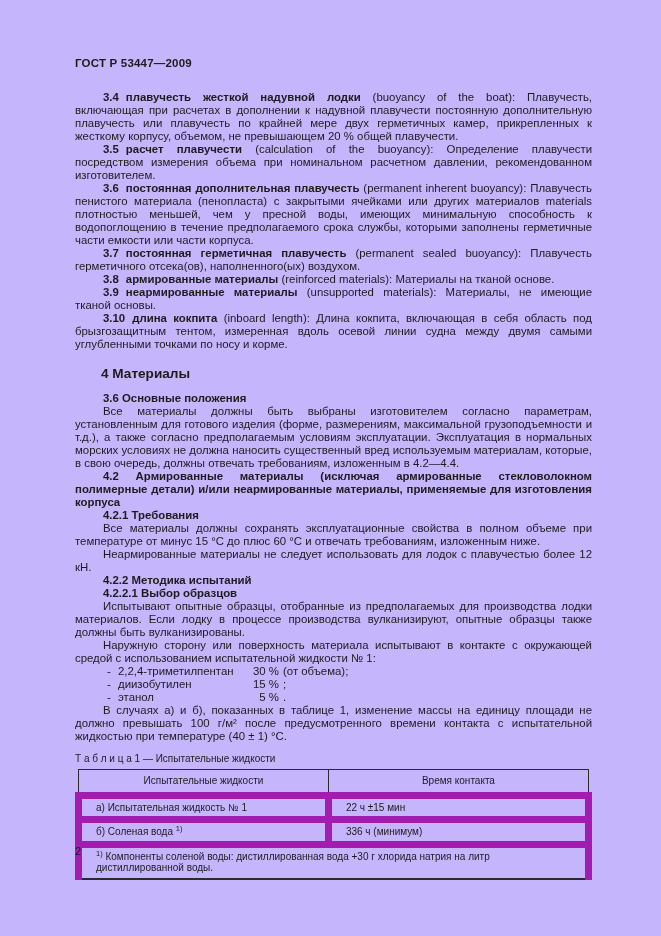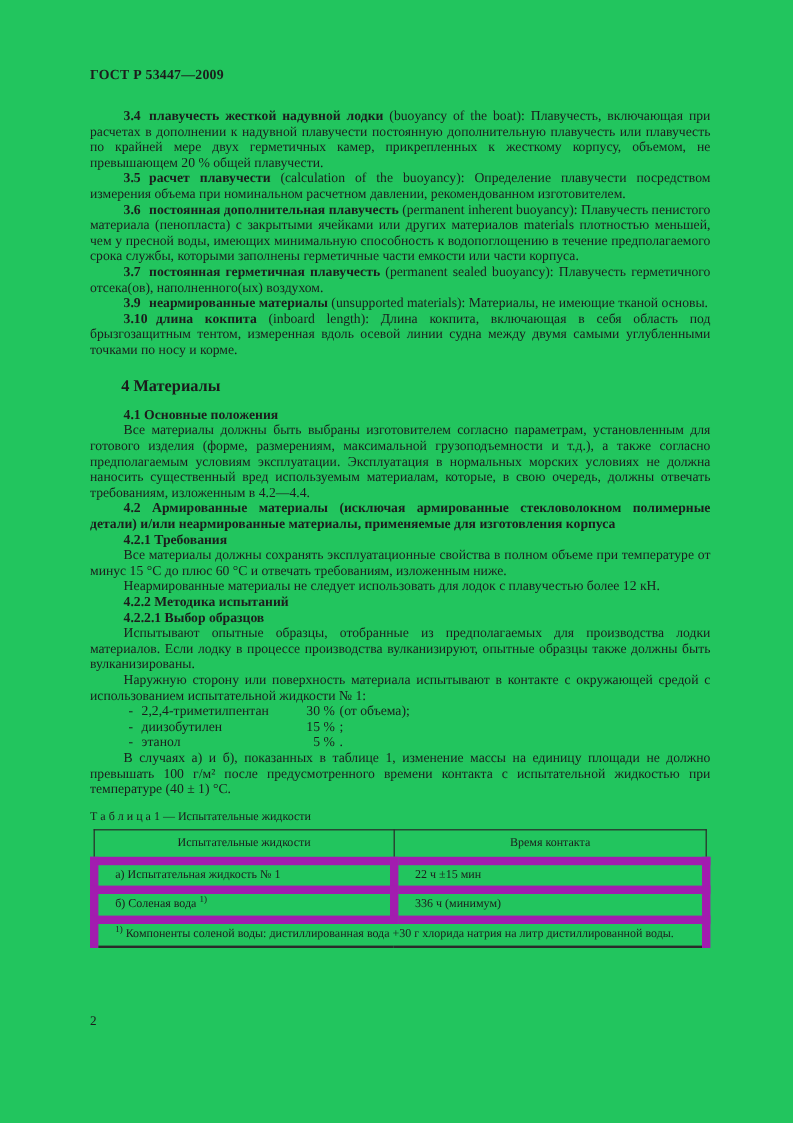--- a/index.html
+++ b/index.html
@@ -1,22 +1,22 @@
 <!DOCTYPE html>
 <html><head>
 <meta charset="utf-8">
 <style>
   * { margin: 0; padding: 0; box-sizing: border-box; }
   html, body { background: #ffffff; }
   .page {
     position: relative;
     width: 661px;
     height: 936px;
-    background: #22c55e;
-    font-family: Liberation Serif, serif;
+    background: #c4b5fd;
+    font-family: Liberation Sans, sans-serif;
     color: #1c1c1c;
     overflow: hidden;
   }
   .doc-header {
     position: absolute;
     left: 75px;
     top: 57px;
     font-size: 11.5px;
     font-weight: bold;
     letter-spacing: 0.2px;
@@ -97,26 +97,27 @@
 <div class="page">
 
   <div class="doc-header">ГОСТ Р 53447—2009</div>
 
   <div class="content">
 
     <p class="p"><b class="num">3.4</b><b>плавучесть жесткой надувной лодки</b> <span>(buoyancy of the boat): Плавучесть, включающая при расчетах в дополнении к надувной плавучести постоянную дополнительную плавучесть или плавучесть по крайней мере двух герметичных камер, прикрепленных к жесткому корпусу, объемом, не превышающем 20 % общей плавучести.</span></p>
     <p class="p"><b class="num">3.5</b><b>расчет плавучести</b> <span>(calculation of the buoyancy): Определение плавучести посредством измерения объема при номинальном расчетном давлении, рекомендованном изготовителем.</span></p>
     <p class="p"><b class="num">3.6</b><b>постоянная дополнительная плавучесть</b> <span>(permanent inherent buoyancy): Плавучесть пенистого материала (пенопласта) с закрытыми ячейками или других материалов materials плотностью меньшей, чем у пресной воды, имеющих минимальную способность к водопоглощению в течение предполагаемого срока службы, которыми заполнены герметичные части емкости или части корпуса.</span></p>
     <p class="p"><b class="num">3.7</b><b>постоянная герметичная плавучесть</b> <span>(permanent sealed buoyancy): Плавучесть герметичного отсека(ов), наполненного(ых) воздухом.</span></p>
+    <p class="p"><b class="num">3.8</b><b>армированные материалы</b> <span>(reinforced materials): Материалы на тканой основе.</span></p>
     <p class="p"><b class="num">3.9</b><b>неармированные материалы</b> <span>(unsupported materials): Материалы, не имеющие тканой основы.</span></p>
     <p class="p"><b class="num">3.10</b><b>длина кокпита</b> <span>(inboard length): Длина кокпита, включающая в себя область под брызгозащитным тентом, измеренная вдоль осевой линии судна между двумя самыми углубленными точками по носу и корме.</span></p>
 
     <div class="h-main">4  Материалы</div>
 
-    <div class="h-sub">4.1  Основные положения</div>
+    <div class="h-sub">3.6  Основные положения</div>
     <p class="p">Все материалы должны быть выбраны изготовителем согласно параметрам, установленным для готового изделия (форме, размерениям, максимальной грузоподъемности и т.д.), а также согласно предполагаемым условиям эксплуатации. Эксплуатация в нормальных морских условиях не должна наносить существенный вред используемым материалам, которые, в свою очередь, должны отвечать требованиям, изложенным в 4.2—4.4.</p>
 
     <div class="h-sub-just">4.2  Армированные материалы (исключая армированные стекловолокном полимерные детали) и/или неармированные материалы, применяемые для изготовления корпуса</div>
 
     <div class="h-sub">4.2.1  Требования</div>
     <p class="p">Все материалы должны сохранять эксплуатационные свойства в полном объеме при температуре от минус 15 °С до плюс 60 °С и отвечать требованиям, изложенным ниже.</p>
     <p class="p">Неармированные материалы не следует использовать для лодок с плавучестью более 12 кН.</p>
 
     <div class="h-sub">4.2.2  Методика испытаний</div>
     <div class="h-sub">4.2.2.1  Выбор образцов</div>

